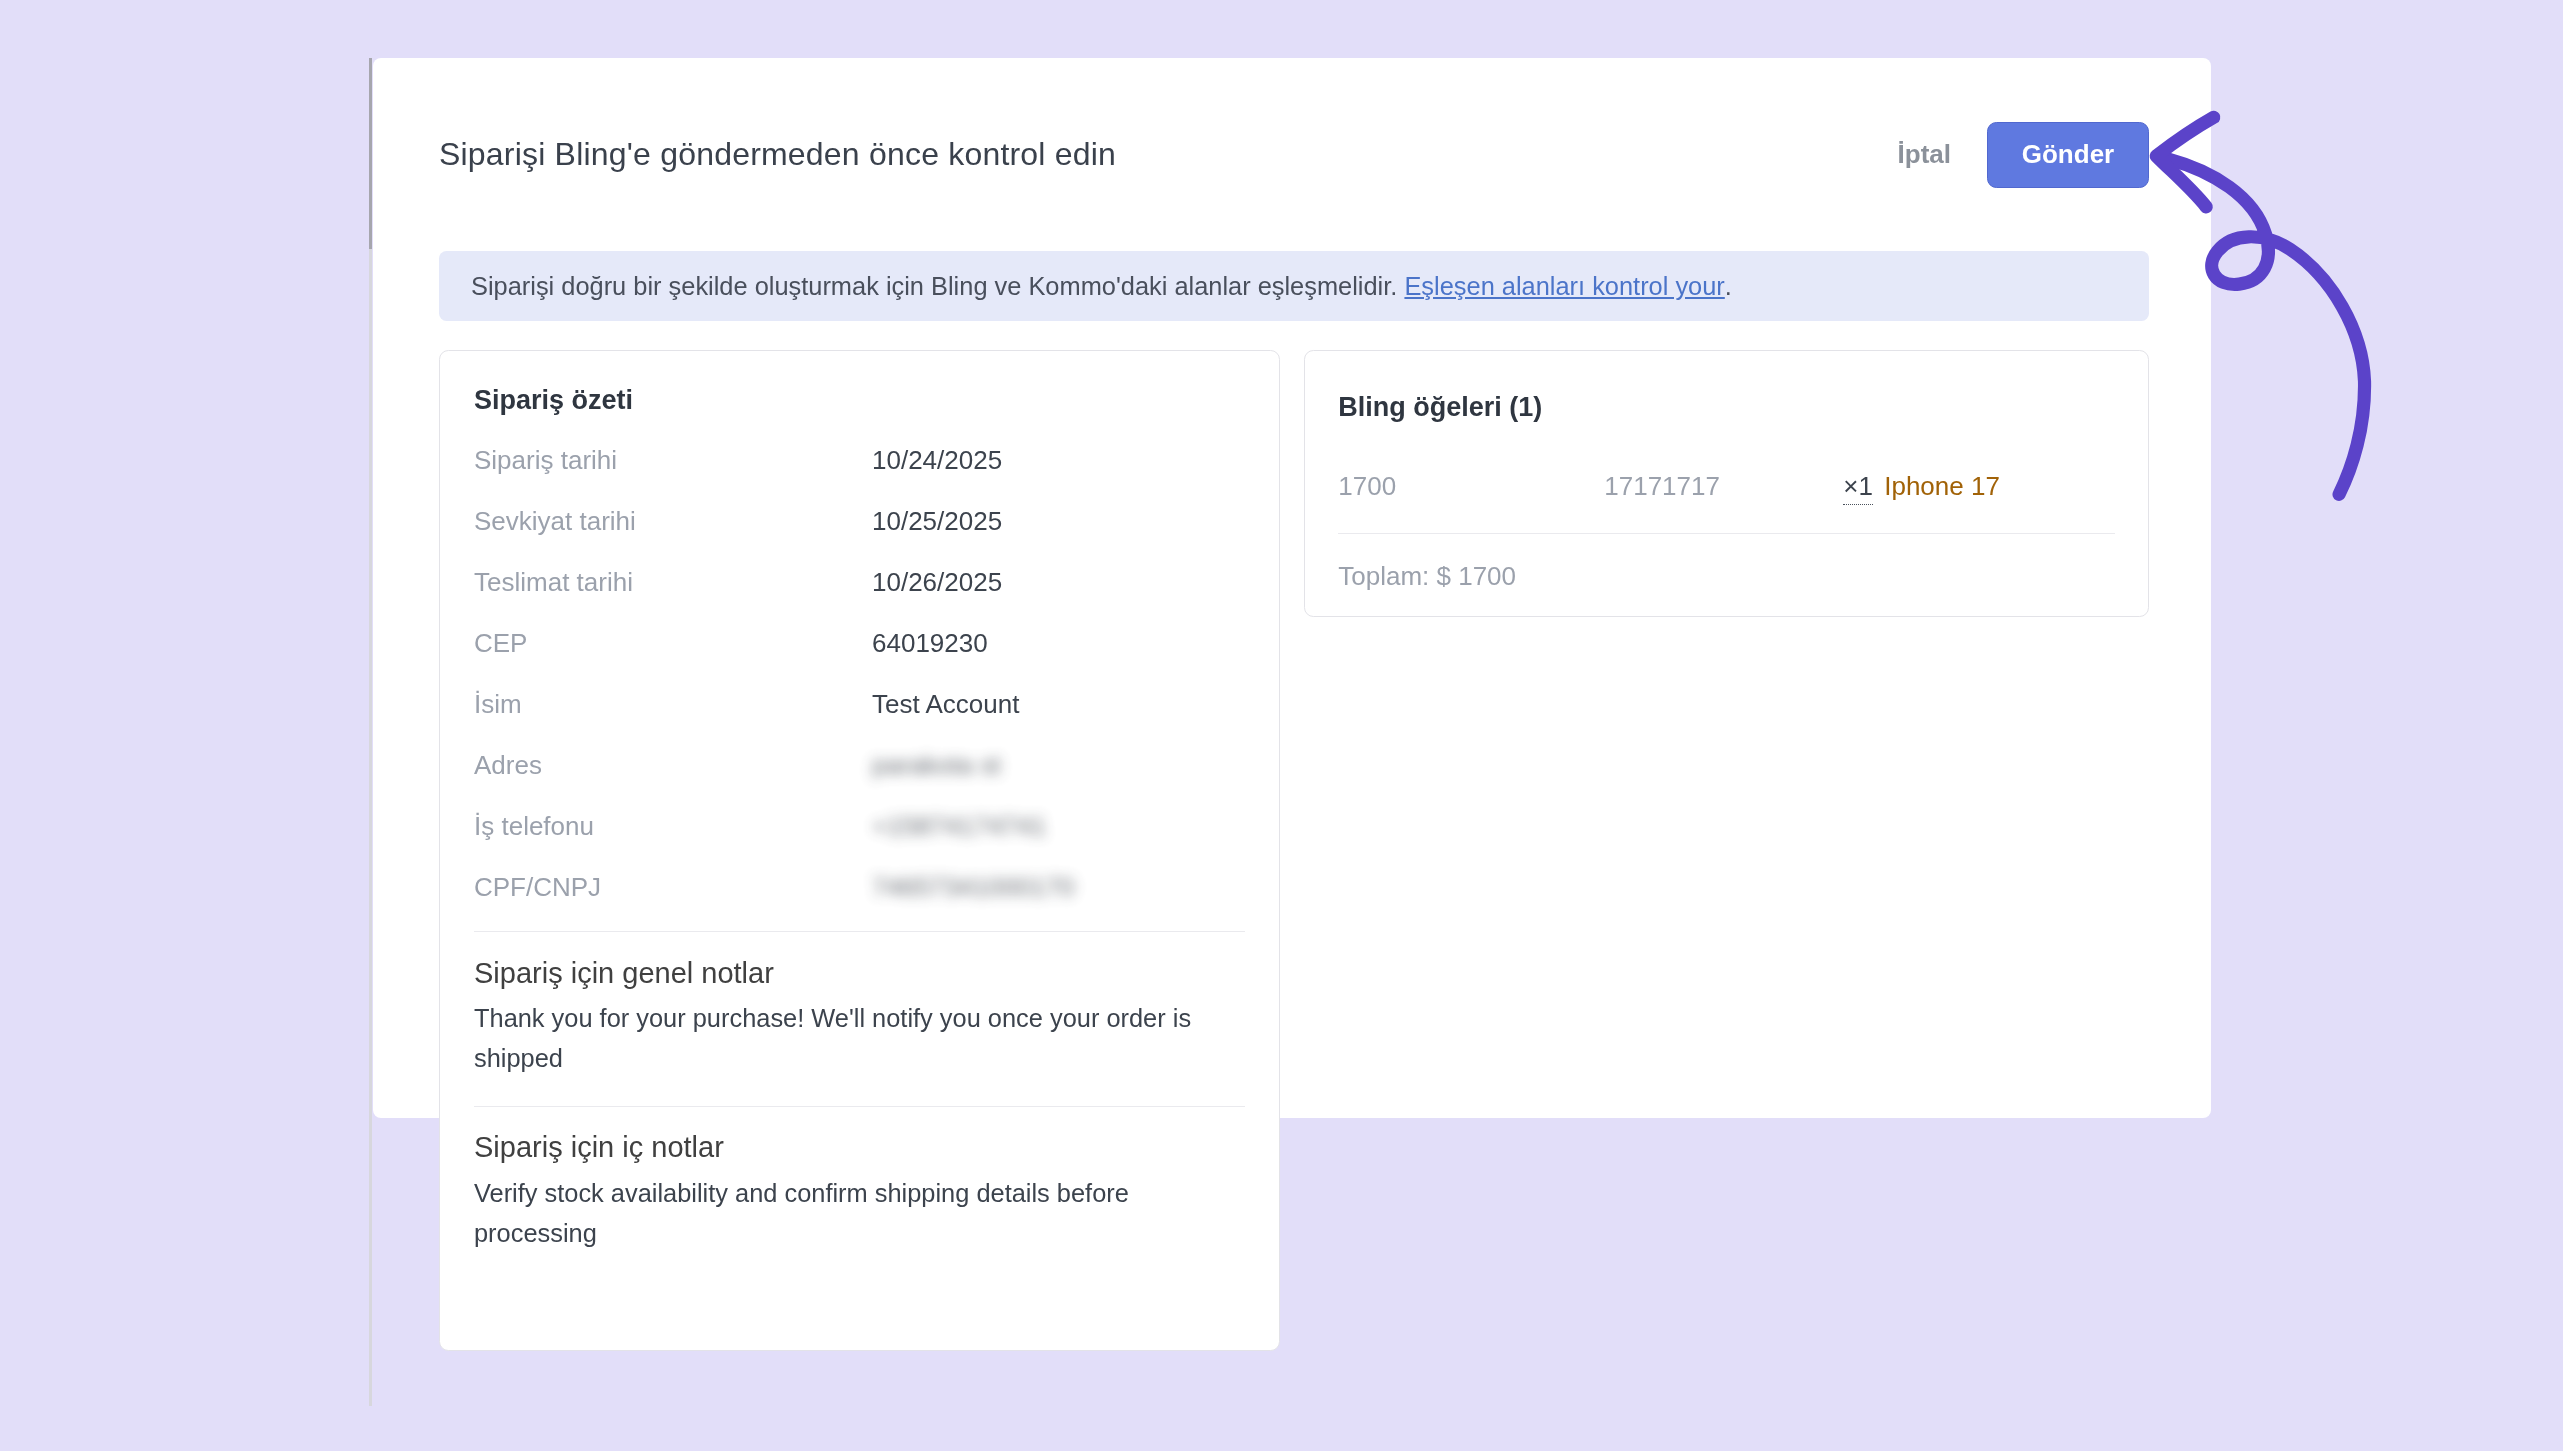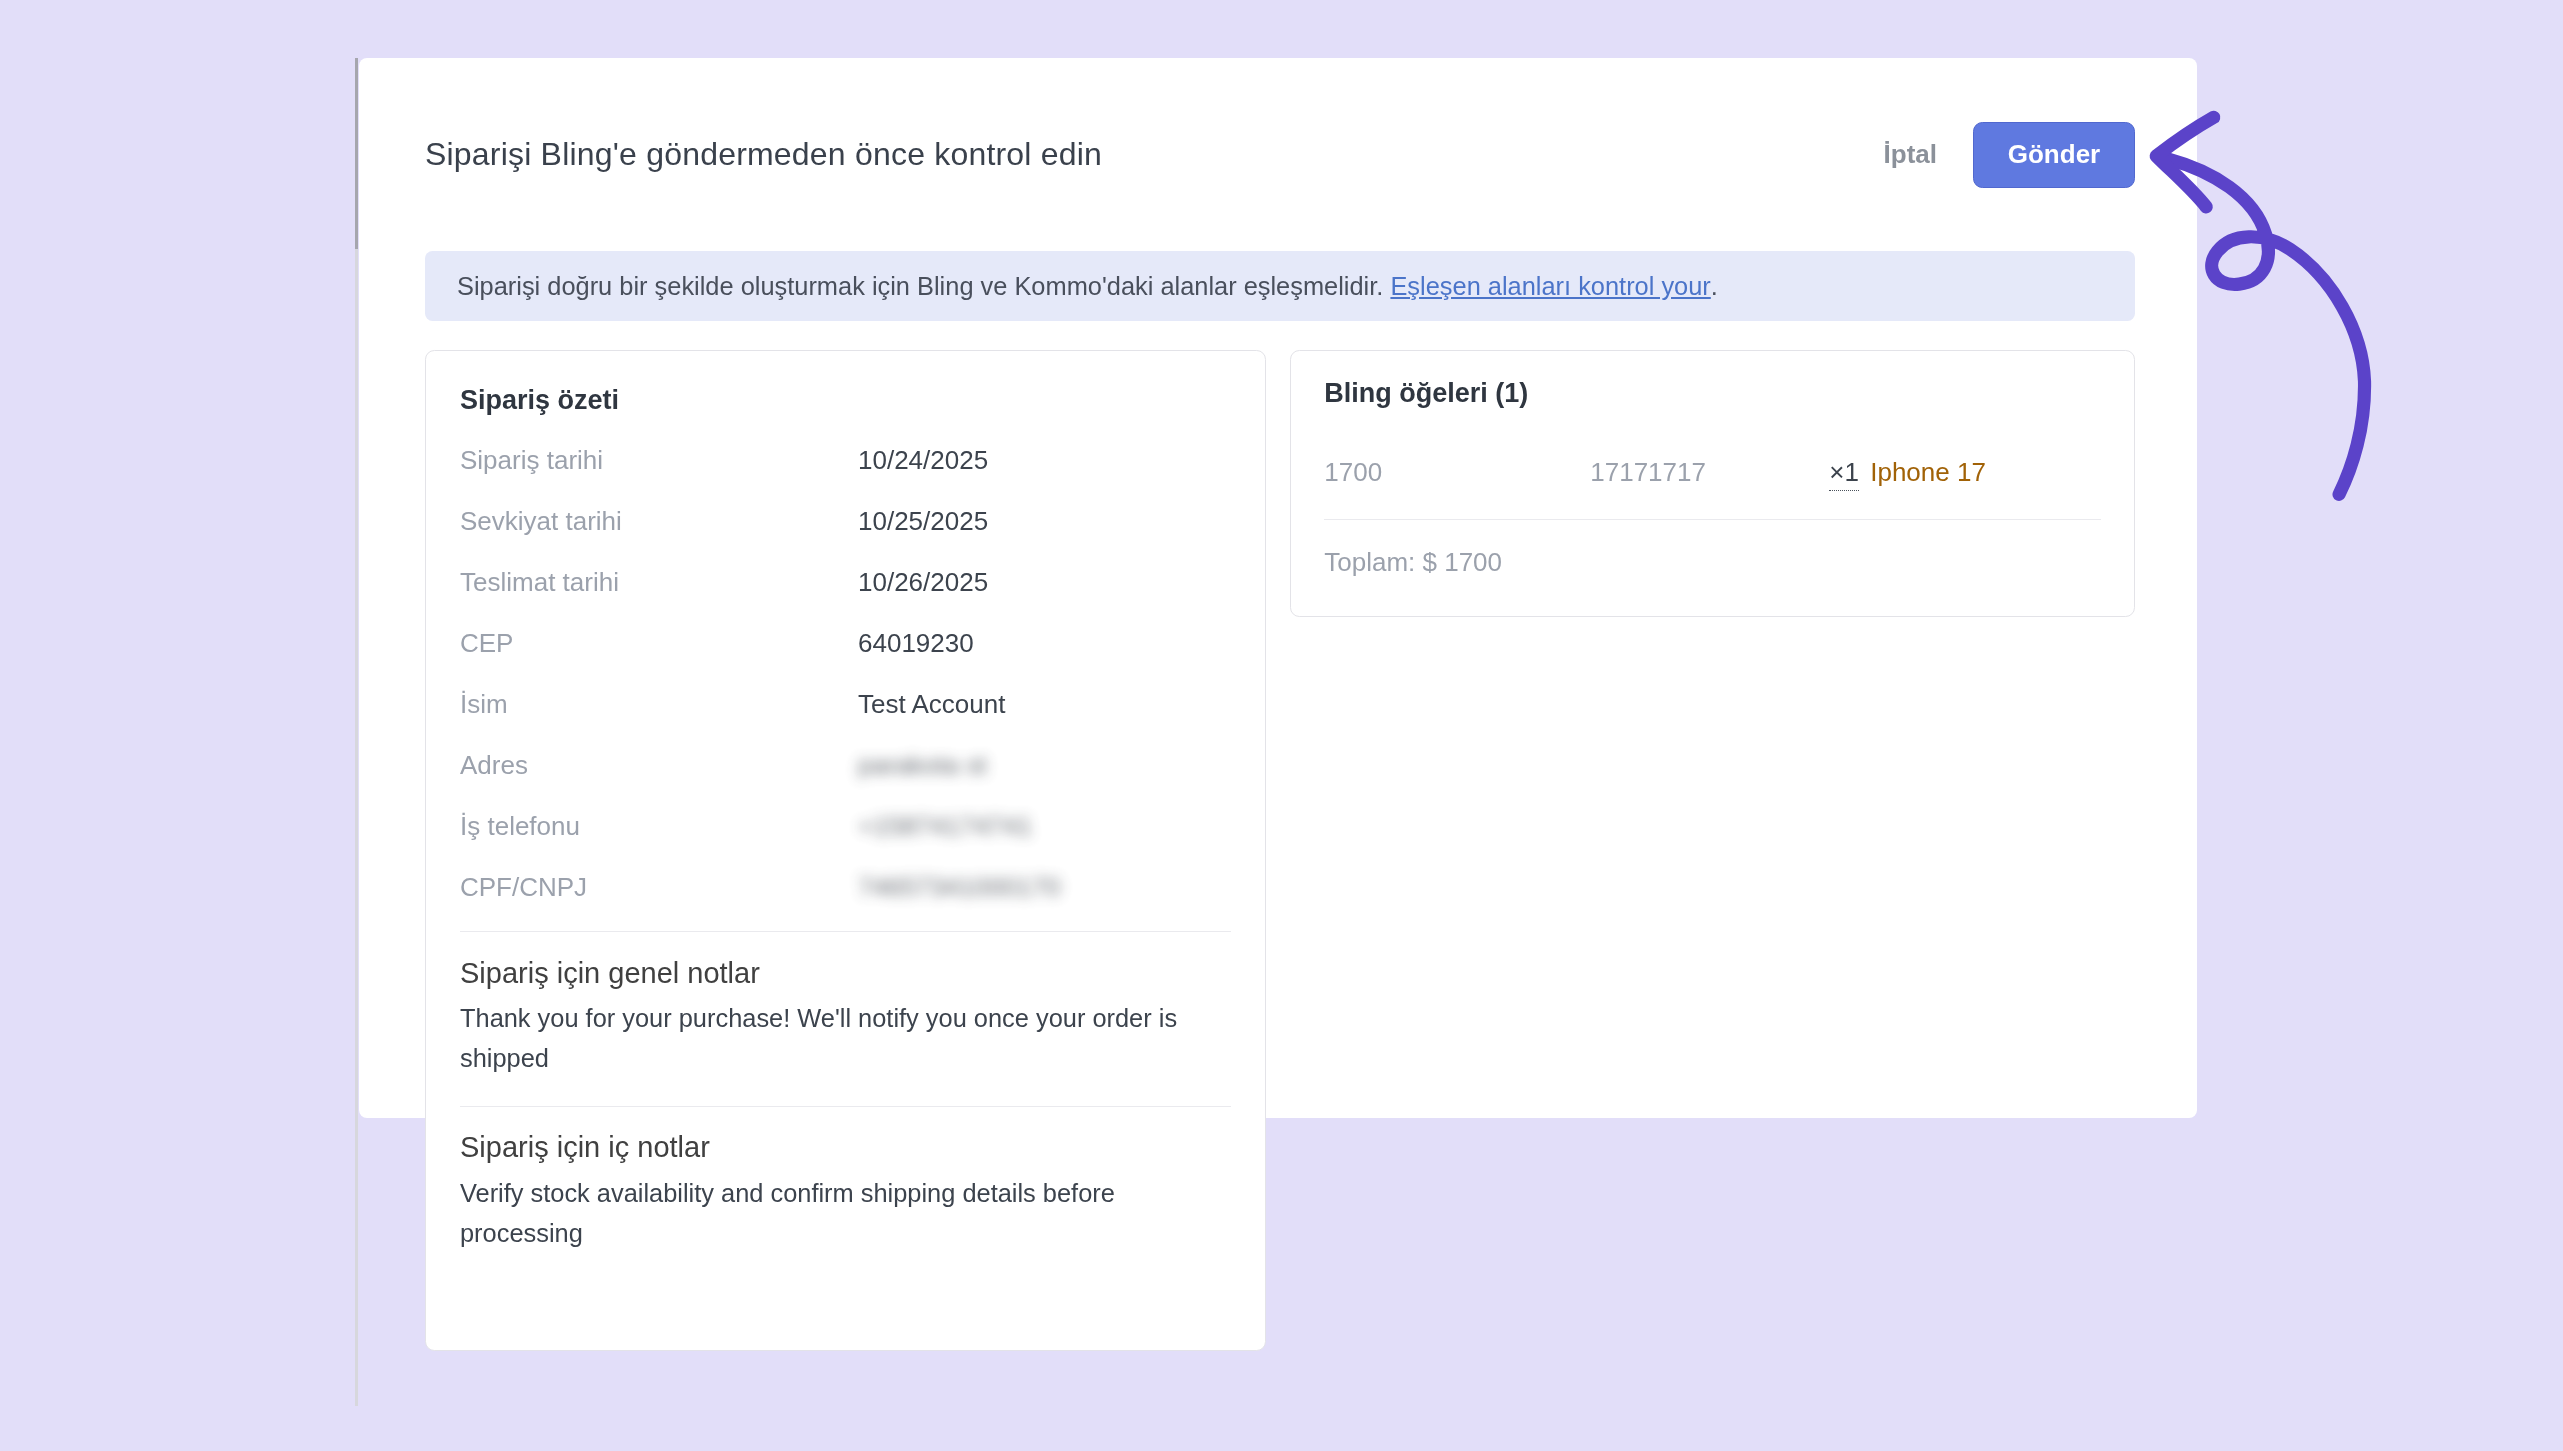--- a/index.html
+++ b/index.html
@@ -9,21 +9,21 @@
     height: 1451px;
     overflow: hidden;
     font-family: "Liberation Sans", "DejaVu Sans", sans-serif;
     background: #e2def9;
   }
   .stage { position: relative; width: 2563px; height: 1451px; }
 
   
   .modal {
     position: absolute;
-    left: 359px; top: 58px;
+    left: 373px; top: 58px;
     width: 1838px; height: 1060px;
     background: #ffffff;
     border-radius: 8px;
     box-sizing: border-box;
   }
   .edge-track {
     position: absolute; left: -3.8px; top: 0;
     width: 2.8px; height: 1348px;
     background: #d7d7dd;
   }
@@ -111,21 +111,21 @@
   }
   .card-summary {
     width: 841px;
     height: 1001px;
     padding: 34px 34px 0 34px;
     overflow: hidden;
   }
   .card-items {
     width: 845px;
     height: 267px;
-    padding: 27px 33px 0 33px;
+    padding: 41px 33px 0 33px;
     overflow: hidden;
   }
 
   
   .srow {
     display: flex;
     margin-top: 29px;
     font-size: 26px;
     line-height: 32px;
   }

